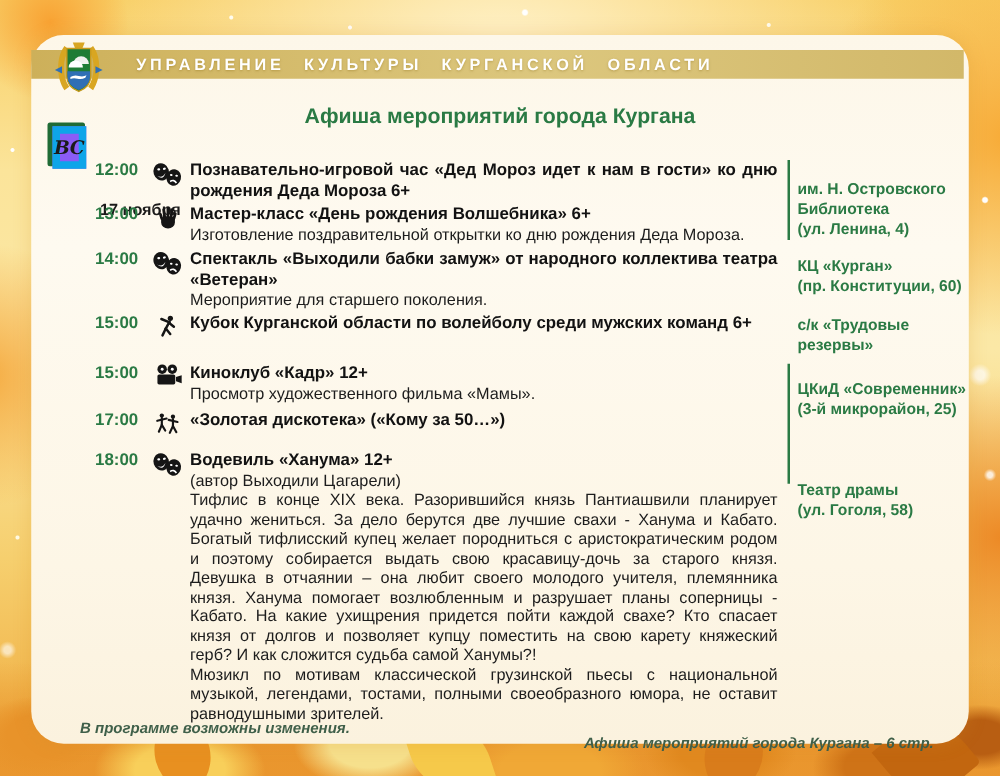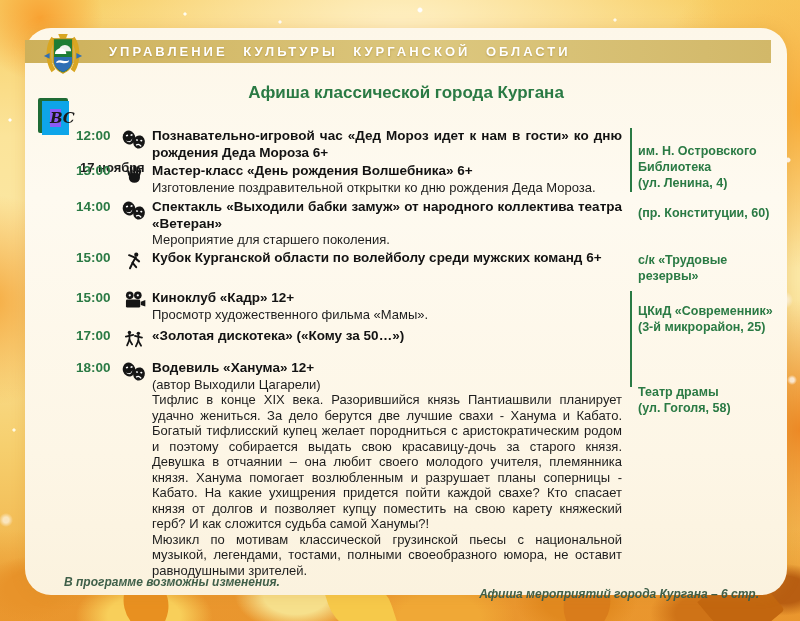--- a/index.html
+++ b/index.html
@@ -39,34 +39,34 @@
       radial-gradient(ellipse 60px 36px at 98% 66%, #b85e12 38%, rgba(184,94,18,0) 72%),
       linear-gradient(180deg, rgba(240,169,60,0) 0%, rgba(233,148,44,.9) 75%);}
   .leaf{position:absolute;border-radius:0 68% 6% 68%;}
   .leaf1{left:120px;bottom:-8px;width:52px;height:52px;background:#e89020;transform:rotate(32deg);}
   .leaf2{left:330px;bottom:-14px;width:60px;height:60px;background:#f6c94a;transform:rotate(-18deg);}
   .leaf3{left:560px;bottom:-10px;width:54px;height:54px;background:#d97c1b;transform:rotate(58deg);}
   .leaf4{left:710px;bottom:-16px;width:62px;height:62px;background:#c2660f;transform:rotate(-40deg);}
   
   .card{position:absolute;left:25px;top:28px;width:750px;height:567px;border-radius:26px;
         background:linear-gradient(180deg,#fdf7e9 0%,#fefaf0 30%,#fdf6e6 75%,#fbf2de 100%);
-        box-shadow:0 0 14px rgba(210,140,40,.25);padding-left:12px;}
+        box-shadow:0 0 14px rgba(210,140,40,.25);}
   .band{position:absolute;left:0;top:12px;width:746px;height:23px;
         background:linear-gradient(90deg,#cdb05a 0%,#dcc77e 55%,#d2b869 100%);
         display:flex;align-items:center;}
   .band-text{padding-left:84px;color:#ffffff;font-weight:bold;font-size:13px;
              letter-spacing:3px;word-spacing:9px;text-shadow:0 1px 2px rgba(120,90,0,.35);
              white-space:nowrap;}
   .emblem{position:absolute;left:17px;top:4px;width:42px;height:46px;}
   .title{position:absolute;left:0;top:55px;width:100%;text-align:center;
          color:#2a7a44;font-weight:bold;font-size:17px;}
   
   .cal{position:absolute;left:13px;top:70px;width:30px;height:35px;background:#1f6b35;border-radius:2px;}
   .cal-page{position:absolute;left:4px;top:3px;width:27px;height:34px;background:#8b5cf6;
-            border:8px solid #0ea5e9;box-sizing:border-box;display:flex;align-items:center;
+            border:6px solid #0ea5e9;box-sizing:border-box;display:flex;align-items:center;justify-content:center;
             font-family:"DejaVu Serif", serif;font-style:italic;font-weight:bold;font-size:15px;color:#1a1a1a;}
   .date{position:absolute;left:55px;top:84px;font-size:13px;font-weight:bold;color:#1b1b1b;margin-top:48px;}
   
   .row{position:absolute;left:51px;width:546px;display:flex;}
   .time{width:40px;flex:0 0 40px;font-size:13.5px;font-weight:bold;color:#2a7a44;}
   .icon{width:36px;flex:0 0 36px;display:flex;justify-content:center;align-items:flex-start;padding-top:1px;}
   .body{width:470px;flex:0 0 470px;}
   .etitle{font-size:13.5px;font-weight:bold;color:#121212;line-height:16.5px;text-align:justify;}
   .edetail{font-size:13px;color:#1d1d1d;line-height:15.5px;}
   .edesc{font-size:13px;color:#1d1d1d;line-height:15.5px;text-align:justify;}
@@ -106,21 +106,21 @@
       <path d="M8 22 l-6 3 6 3z" fill="#2f6fb5"></path>
       <path d="M36 22 l6 3 -6 3z" fill="#2f6fb5"></path>
       <path d="M17 2 h10 l-2 5 h-6 z" fill="#d9a621"></path>
       <path d="M12 7 h20 v23 c0 7 -5 11 -10 13 c-5 -2 -10 -6 -10 -13 z" fill="#1e7c35" stroke="#c79a1d" stroke-width="1.2"></path>
       <path d="M17.5 20 a6.5 6.5 0 0 1 13 0 z" fill="#f0f0ee"></path>
       <path d="M13.5 23 a6 6 0 0 1 12 0 z" fill="#ffffff"></path>
       <path d="M12.5 26 h19 v4 c0 6.5 -4.6 9.8 -9.5 11.8 c-4.9 -2 -9.5 -5.3 -9.5 -11.8 z" fill="#2f6fb5"></path>
       <path d="M15 31 q3 -2.2 7 -1 q3.5 1 6.5 -0.5 l-1 2 q-3 1.5 -6.5 0.8 q-3.5 -0.8 -6 0.2 z" fill="#ffffff"></path>
     </svg>
 
-    <div class="title">Афиша классической города Кургана</div>
+    <div class="title">Афиша мероприятий города Кургана</div>
 
     <div class="cal">
       <div class="cal-page">
         <span>ВС</span>
       </div>
     </div>
     <div class="date">17 ноября</div>
 
     <div class="row" style="top:100px">
       <div class="time">12:00</div>
@@ -265,20 +265,21 @@
 
     <div class="vline" style="top:100px;height:64px"></div>
     <div class="vline" style="top:263px;height:96px"></div>
 
     <div class="venue" style="top:115px">
       <div>им. Н. Островского</div>
       <div>Библиотека</div>
       <div>(ул. Ленина, 4)</div>
     </div>
     <div class="venue" style="top:177px">
+      <div>КЦ «Курган»</div>
       <div>(пр. Конституции, 60)</div>
     </div>
     <div class="venue" style="top:224px">
       <div>с/к «Трудовые</div>
       <div>резервы»</div>
     </div>
     <div class="venue" style="top:275px">
       <div>ЦКиД «Современник»</div>
       <div>(3-й микрорайон, 25)</div>
     </div>

